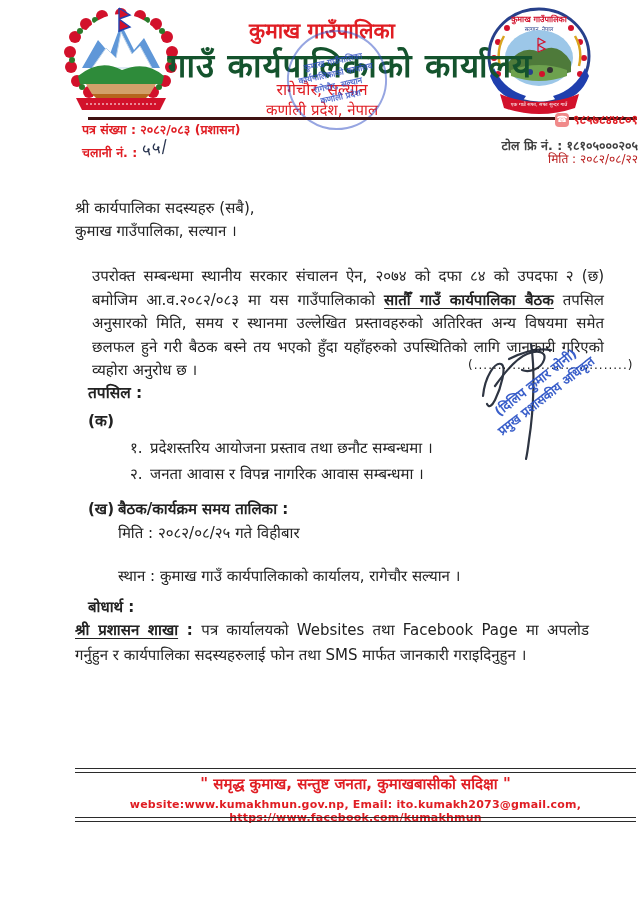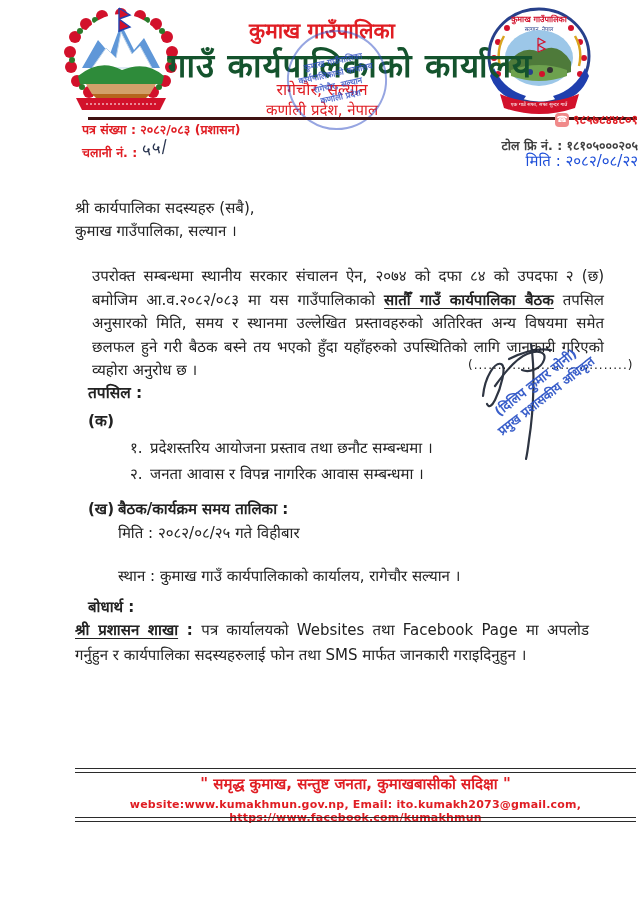--- a/index.html
+++ b/index.html
@@ -35,21 +35,21 @@
 
   
   .meta-ref{left:82px;top:121px;font-size:12.5px;font-weight:bold;color:#e01d23;}
   .meta-dispatch{left:82px;top:139px;font-size:12.5px;font-weight:bold;color:#e01d23;}
   .hand{display:inline-block;font-size:17px;color:#2a3550;font-weight:normal;
         transform:rotate(-12deg) skewX(-8deg) translateY(-3px);letter-spacing:1px;}
   .meta-phone{right:6px;top:111px;font-size:12.5px;font-weight:bold;color:#e01d23;display:flex;align-items:center;gap:4px;}
   .phone-badge{display:inline-flex;align-items:center;justify-content:center;width:14px;height:14px;border-radius:4px;
         background:#f08a8a;color:#fff;font-size:9px;line-height:1;}
   .meta-tollfree{right:6px;top:137px;font-size:12.5px;font-weight:bold;color:#404040;}
-  .meta-date{right:6px;top:150px;font-size:15px;color:#1d4ed8;}
+  .meta-date{right:6px;top:150px;font-size:12px;color:#b91c1c;}
 
   .subject{left:0;top:171px;width:100%;text-align:center;font-size:15px;color:#1c1c1c;}
   .addr1{left:75px;top:197px;font-size:15px;}
   .addr2{left:75px;top:220px;font-size:15px;}
 
   .body-para{left:75px;top:248px;width:512px;font-size:15px;line-height:23.5px;text-align:justify;color:#222;margin:17px;}
   .bu{font-weight:bold;text-decoration:underline;text-underline-offset:3px;}
 
   
   .sig-svg{left:465px;top:328px;}

